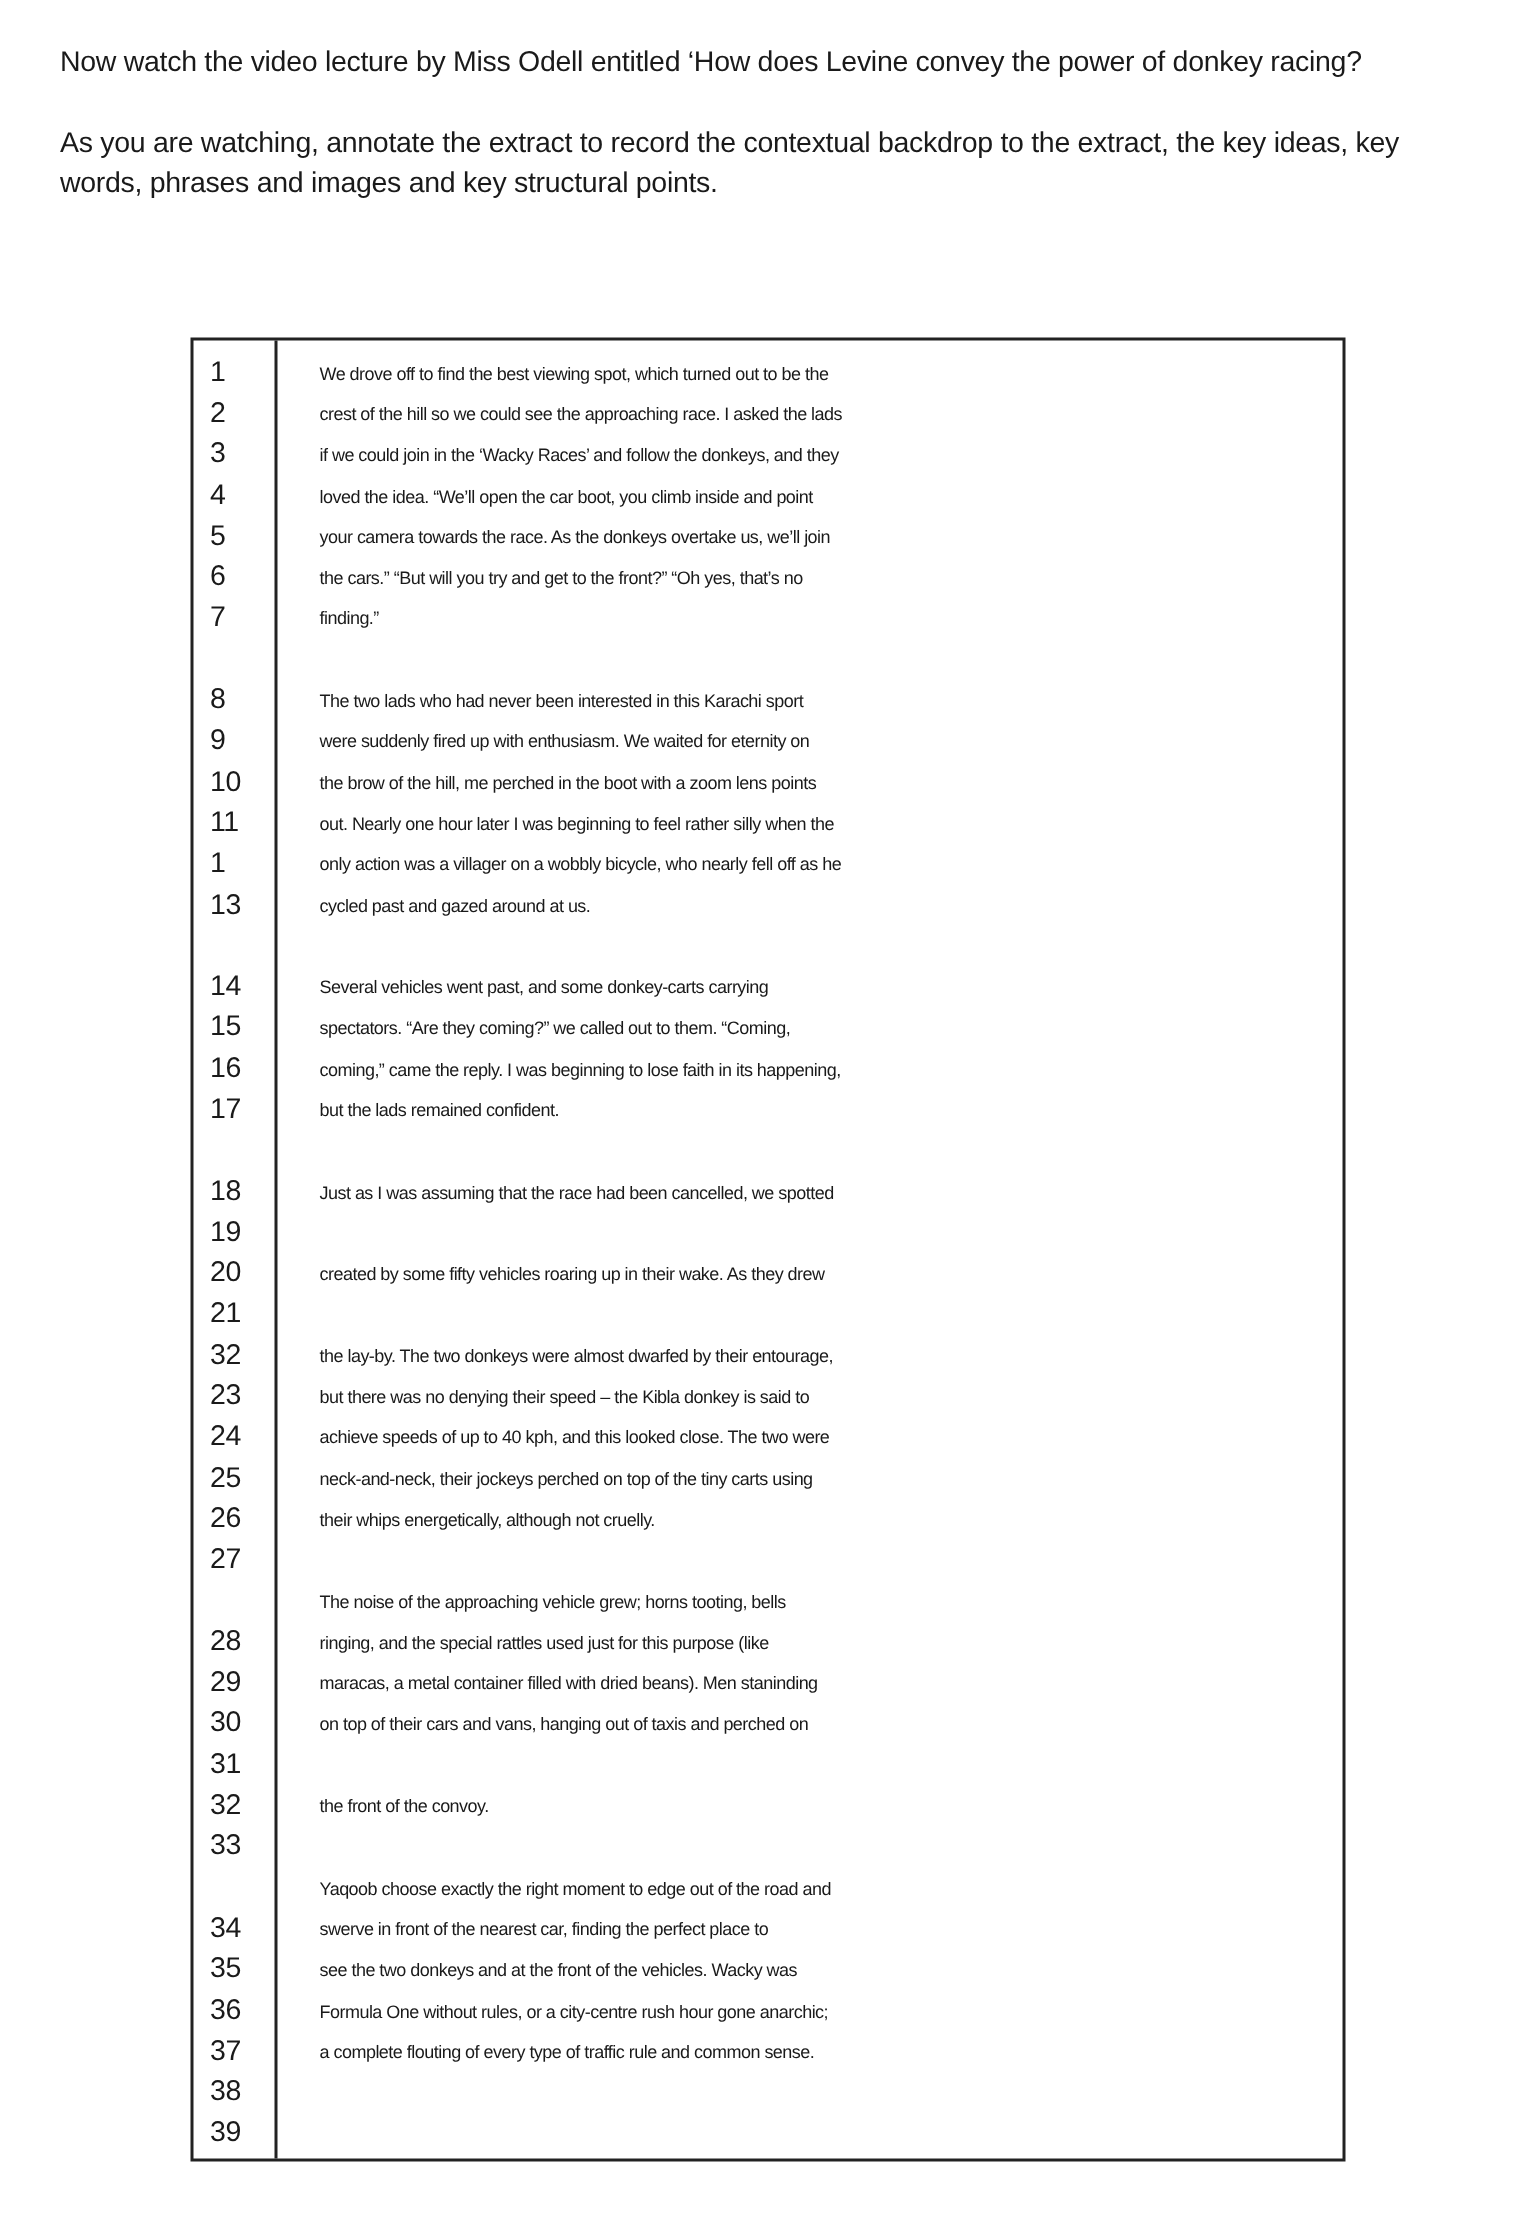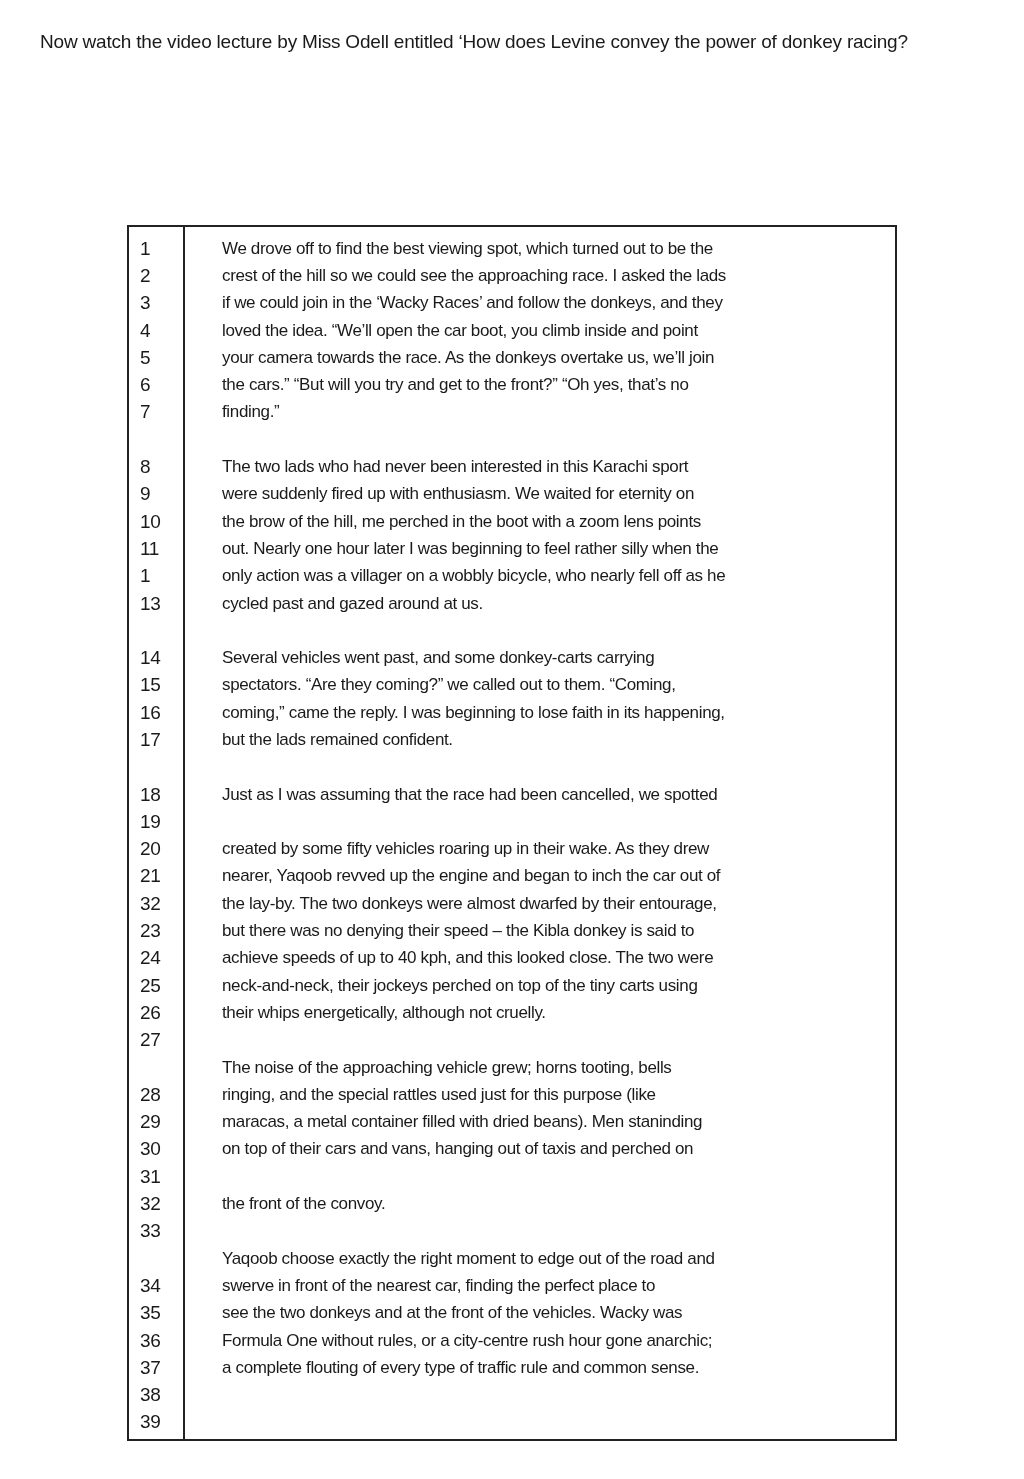--- a/index.html
+++ b/index.html
@@ -20,28 +20,29 @@
     position: absolute; left: 54px; top: 0; bottom: 0; width: 0;
     border-left: 2px solid #222;
   }
   .lines { position: absolute; left: 0; top: 8px; right: 0; }
   .row { display: flex; height: 27.3px; align-items: center; }
   .num {
     width: 54px; box-sizing: border-box; padding-left: 11px;
     font-size: 19px; letter-spacing: -0.3px;
   }
   .txt {
-    padding-left: 14px; font-size: 17px; white-space: nowrap; letter-spacing: -0.35px; margin-left: 25px;
+    padding-left: 30px; font-size: 12px; white-space: nowrap; letter-spacing: -0.35px;
   }
 </style>
 </head>
 <body>
 
 <div class="intro">
   <p>Now watch the video lecture by Miss Odell entitled ‘How does Levine convey the power of donkey racing?</p>
+  <p>As you are watching, annotate the extract to record the contextual backdrop to the extract, the key ideas, key words, phrases and images and key structural points.</p>
 </div>
 
 <div class="extract">
   <div class="divider"></div>
   <div class="lines" id="lines">
       <div class="row">
         <span class="num">1</span>
         <span class="txt">We drove off to find the best viewing spot, which turned out to be the</span>
       </div>
       <div class="row">
@@ -126,21 +127,20 @@
       </div>
       <div class="row">
         <span class="num">19</span>
       </div>
       <div class="row">
         <span class="num">20</span>
         <span class="txt">created by some fifty vehicles roaring up in their wake.  As they drew</span>
       </div>
       <div class="row">
         <span class="num">21</span>
-        <span class="txt">nearer, Yaqoob revved up the engine and began to inch the car out of</span>
       </div>
       <div class="row">
         <span class="num">32</span>
         <span class="txt">the lay-by.  The two donkeys were almost dwarfed by their entourage,</span>
       </div>
       <div class="row">
         <span class="num">23</span>
         <span class="txt">but there was no denying their speed – the Kibla donkey is said to</span>
       </div>
       <div class="row">

